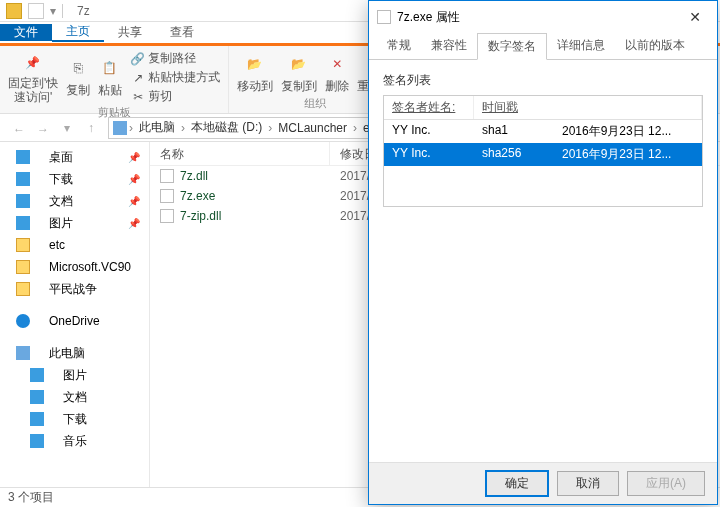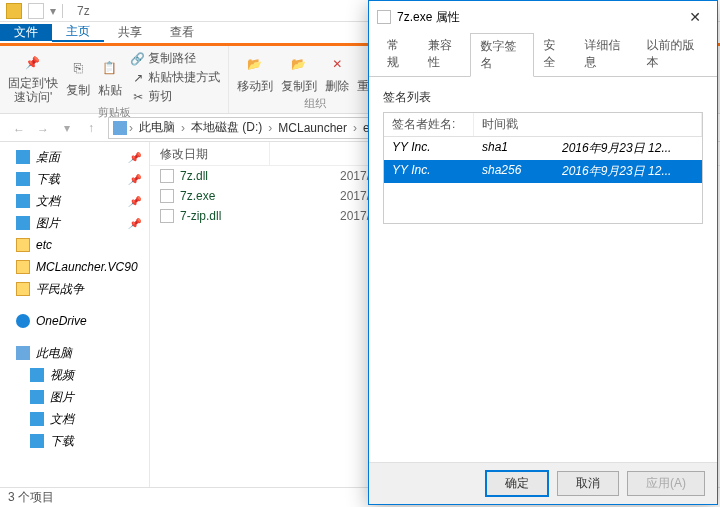--- a/index.html
+++ b/index.html
@@ -37,21 +37,21 @@
 .addrbar { height: 28px; display: flex; align-items: center; padding: 3px 8px; gap: 6px; border-bottom: 1px solid #e0e0e0; }
 .navbtns { display: flex; gap: 2px; }
 .navbtns span { width: 22px; height: 22px; display: flex; align-items: center; justify-content: center; color: #aaa; border-radius: 2px; }
 .breadcrumb { flex: 1; height: 22px; border: 1px solid #ccc; display: flex; align-items: center; padding: 0 4px; gap: 2px; font-size: 12px; }
 .breadcrumb .crumb { color: #333; padding: 0 4px; }
 .breadcrumb .sep { color: #888; }
 
 
 .content { display: flex; height: calc(100% - 22px - 24px - 68px - 28px - 20px); }
 .sidebar { width: 150px; border-right: 1px solid #e8e8e8; overflow-y: auto; padding: 4px 0; }
-.sidebar .item { display: flex; align-items: center; height: 22px; padding-left: 16px; gap: 6px; position: relative; font-style: italic; }
+.sidebar .item { display: flex; align-items: center; height: 22px; padding-left: 16px; gap: 19px; position: relative; }
 .sidebar .item.indent { padding-left: 30px; }
 .sidebar .item .pin { position: absolute; right: 8px; color: #888; font-size: 10px; }
 .sidebar .item.header { font-weight: normal; }
 .sidebar .icon { width: 14px; height: 14px; display: inline-block; }
 .icon.folder { background: #ffd76a; border: 1px solid #d8a030; }
 .icon.desktop { background: #3a9de0; }
 .icon.downloads { background: #3a9de0; }
 .icon.docs { background: #3a9de0; }
 .icon.pics { background: #3a9de0; }
 .icon.onedrive { background: #1a85d8; border-radius: 50%; }
@@ -69,29 +69,29 @@
 .filerow .ficon { width: 14px; height: 14px; background: #fff; border: 1px solid #bbb; }
 
 
 .statusbar { height: 20px; border-top: 1px solid #e0e0e0; display: flex; align-items: center; padding: 0 8px; font-size: 11px; color: #555; }
 
 
 .dialog { position: absolute; left: 368px; top: 0; width: 350px; height: 505px; background: #fff; border: 1px solid #0078d7; box-shadow: 0 4px 20px rgba(0,0,0,0.3); display: flex; flex-direction: column; }
 .dlg-title { height: 28px; display: flex; align-items: center; padding: 16px 8px; text-align: center; }
 .dlg-title .dicon { width: 14px; height: 14px; background: #fff; border: 1px solid #bbb; margin-right: 6px; }
 .dlg-title .close { margin-left: auto; font-size: 14px; color: #333; padding: 0 8px; }
-.dlg-tabs { display: flex; border-bottom: 1px solid #ccc; padding: 0 8px; }
+.dlg-tabs { display: flex; border-bottom: 1px solid #ccc; padding: 0 8px; text-align: center; }
 .dlg-tabs .dtab { padding: 4px 10px; color: #555; }
 .dlg-tabs .dtab.active { border: 1px solid #ccc; border-bottom: 1px solid #fff; margin-bottom: -1px; background: #fff; }
 .dlg-body { flex: 1; padding: 12px 14px; }
 .sig-label { margin-bottom: 6px; color: #333; }
 .sig-table { border: 1px solid #ccc; width: 100%; }
 .sig-hdr { display: flex; background: #fff; border-bottom: 1px solid #e0e0e0; }
-.sig-hdr .sc { padding: 3px 8px; color: #555; border-right: 1px solid #eee; }
-.sig-row { display: flex; font-style: italic; }
+.sig-hdr .sc { padding: 3px 8px; color: #555; border-right: 1px solid #eee; text-decoration: underline; }
+.sig-row { display: flex; }
 .sig-row .sc { padding: 3px 8px; }
 .sig-row.sel { background: #0078d7; color: #fff; }
 .sc.name { width: 90px; }
 .sc.alg { width: 80px; }
 .sc.ts { flex: 1; }
 .dlg-detail-btn { margin-top: 14px; display: flex; justify-content: flex-end; }
 .btn { border: 1px solid #aaa; background: #e8e8e8; padding: 3px 18px; color: #333; }
 .btn.primary { border: 2px solid #0078d7; }
 .btn.disabled { color: #aaa; }
 .dlg-footer { height: 42px; border-top: 1px solid #e0e0e0; display: flex; align-items: center; justify-content: flex-end; gap: 8px; padding: 0 12px; background: #f0f0f0; }
@@ -232,57 +232,58 @@
         <span class="icon pics"></span>
         <span>图片</span>
         <span class="pin">📌</span>
       </div>
     <div class="item">
         <span class="icon folder"></span>
         <span>etc</span>
       </div>
     <div class="item">
         <span class="icon folder"></span>
-        <span>MCLauncher.VC90</span>
+        <span>Microsoft.VC90</span>
       </div>
     <div class="item">
         <span class="icon folder"></span>
         <span>平民战争</span>
       </div>
     <div style="height:10px"></div>
     <div class="item header">
         <span class="icon onedrive"></span>
         <span>OneDrive</span>
       </div>
     <div style="height:10px"></div>
     <div class="item header">
         <span class="icon pc"></span>
         <span>此电脑</span>
       </div>
     <div class="item indent">
-        <span class="icon desktop"></span>
-        <span>视频</span>
-      </div>
-    <div class="item indent">
         <span class="icon pics"></span>
         <span>图片</span>
       </div>
     <div class="item indent">
         <span class="icon docs"></span>
         <span>文档</span>
       </div>
     <div class="item indent">
         <span class="icon downloads"></span>
         <span>下载</span>
       </div>
+    <div class="item indent">
+        <span class="icon music"></span>
+        <span>音乐</span>
+      </div>
 
   </div>
 
   <div class="filelist">
     <div class="filehdr">
+      <div class="col name">名称</div>
       <div class="col date">修改日期</div>
     </div>
     <div class="filerow">
       <div class="cell name">
           <span class="ficon"></span>
           <span>7z.dll</span>
         </div>
       <div class="cell date">2017/4/20</div>
     </div>
     <div class="filerow">
@@ -309,21 +310,20 @@
 <div class="dialog">
   <div class="dlg-title">
     <span class="dicon"></span>
     <span>7z.exe 属性</span>
     <span class="close">✕</span>
   </div>
   <div class="dlg-tabs">
     <div class="dtab">常规</div>
     <div class="dtab">兼容性</div>
     <div class="dtab active">数字签名</div>
-    <div class="dtab">安全</div>
     <div class="dtab">详细信息</div>
     <div class="dtab">以前的版本</div>
   </div>
   <div class="dlg-body">
     <div class="sig-label">签名列表</div>
     <div class="sig-table">
       <div class="sig-hdr">
         <div class="sc name">签名者姓名:</div>
         <div class="sc ts">时间戳</div>
       </div>

